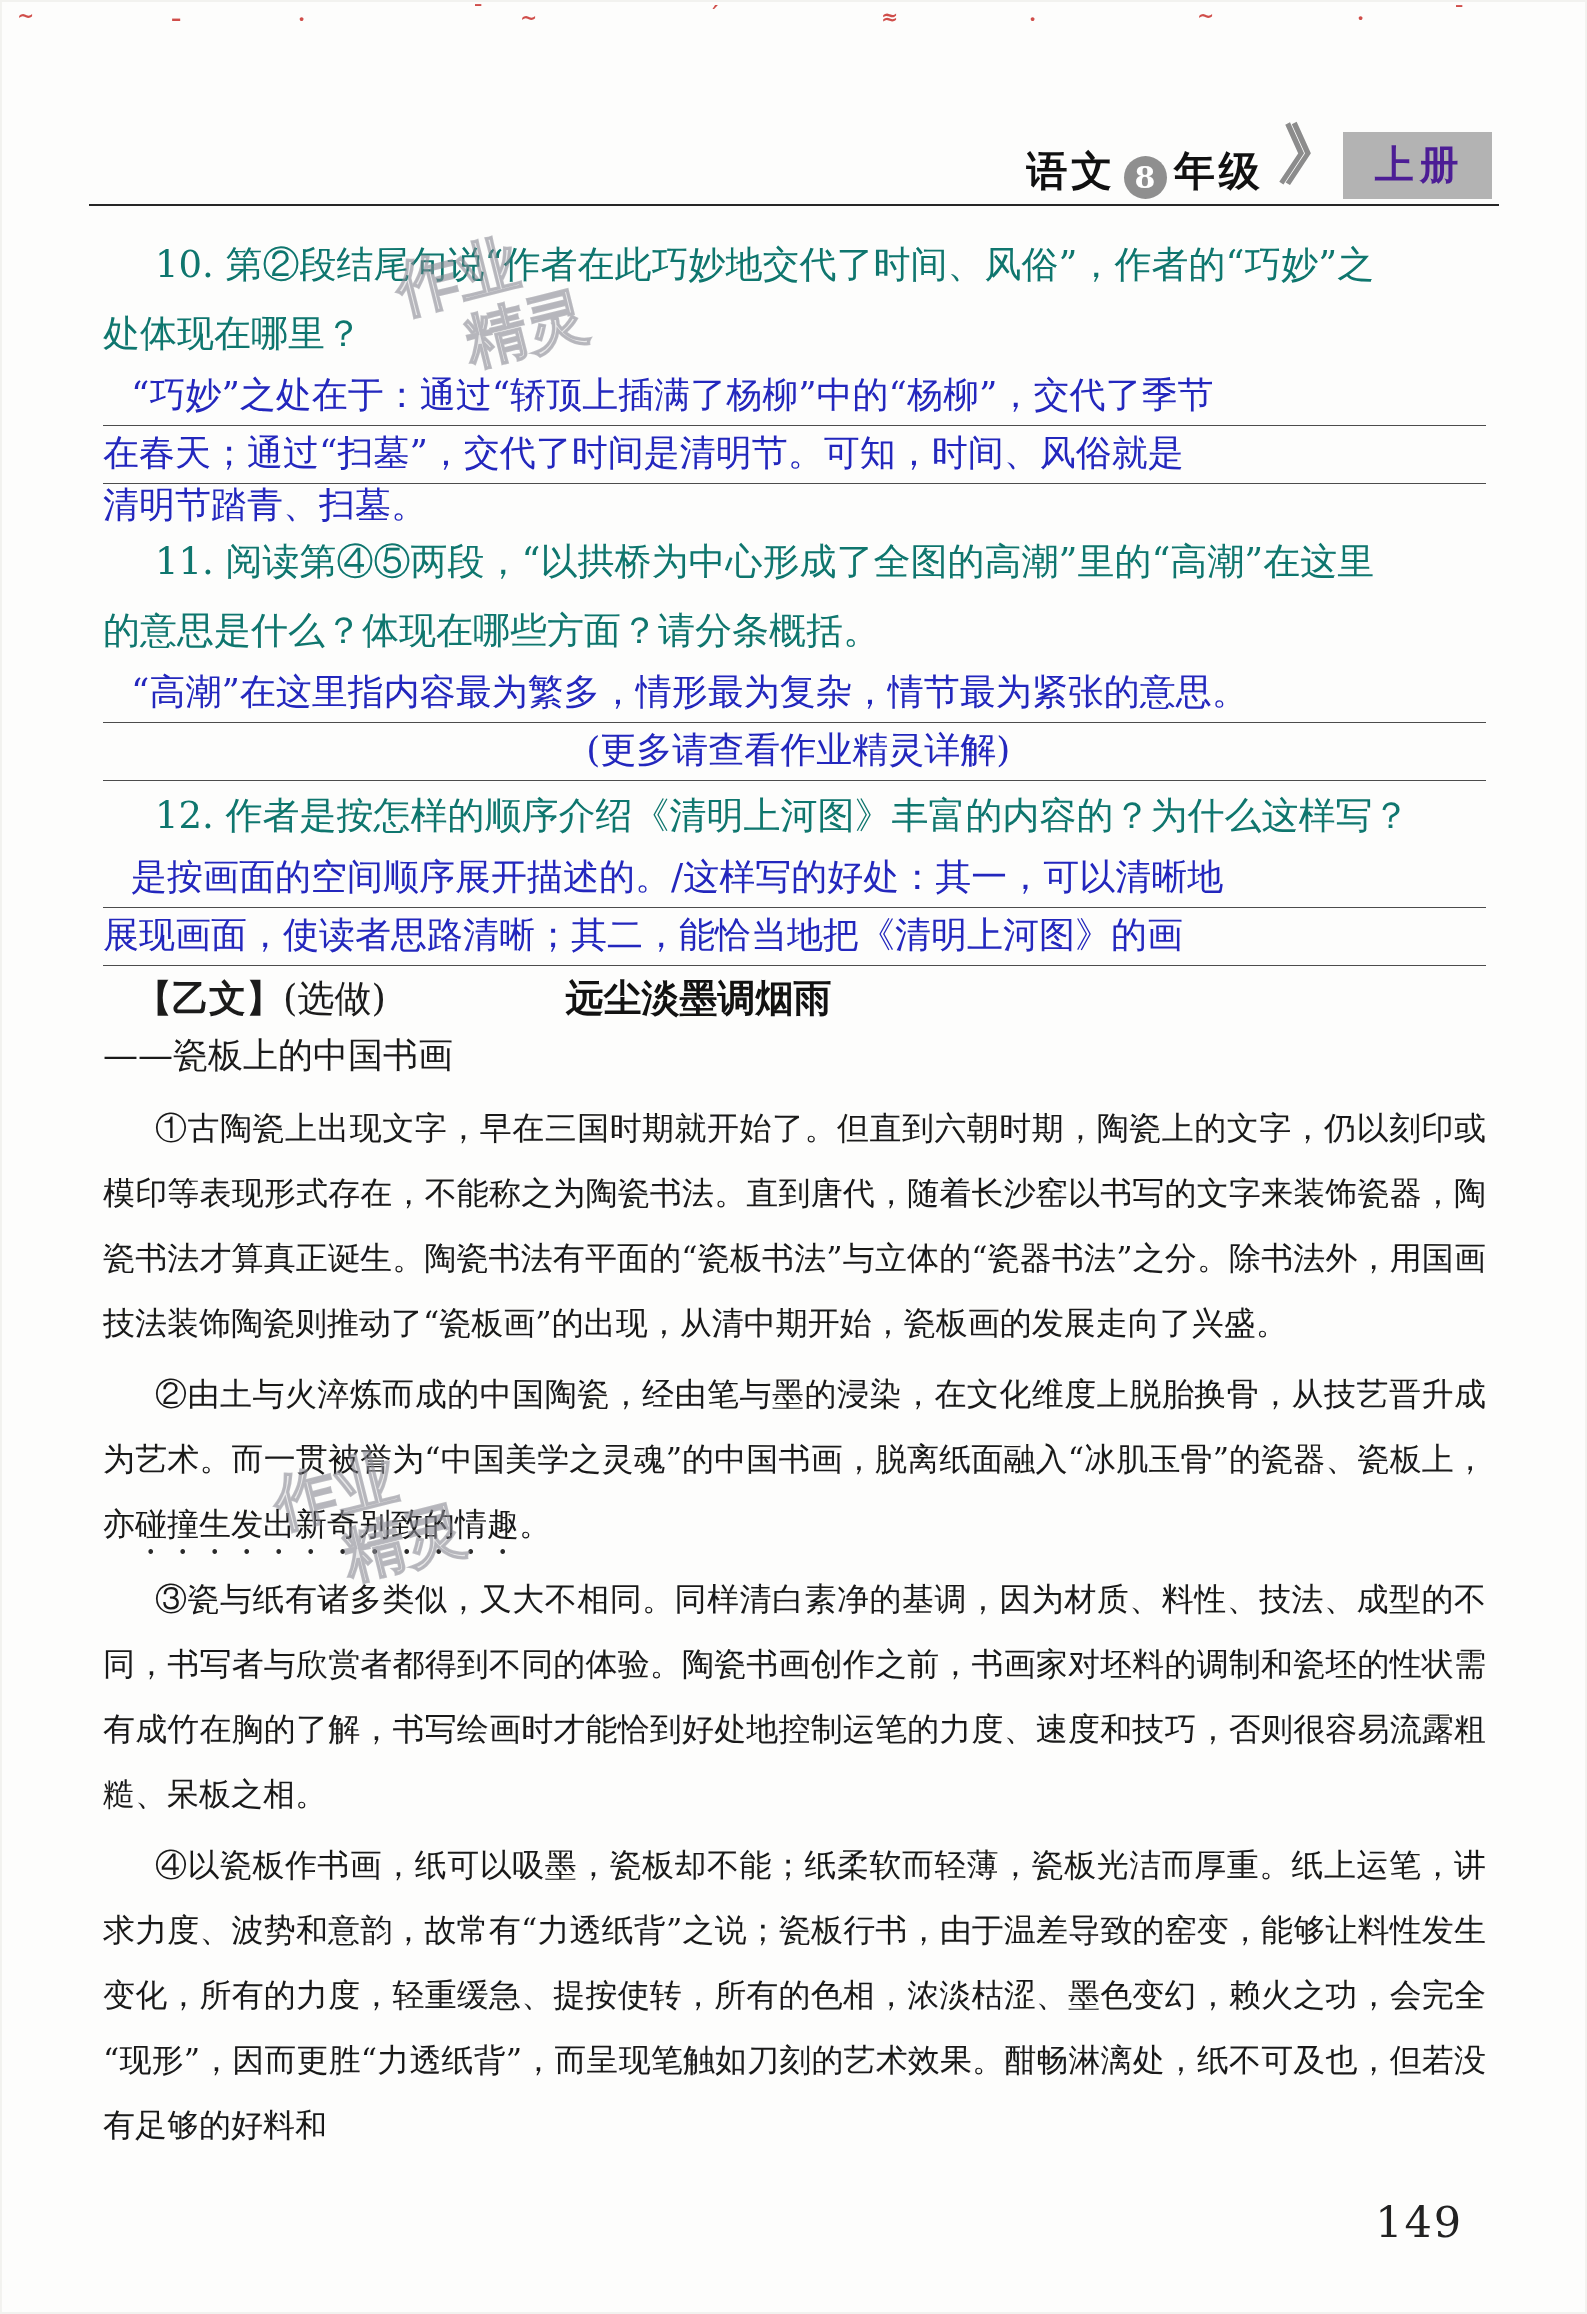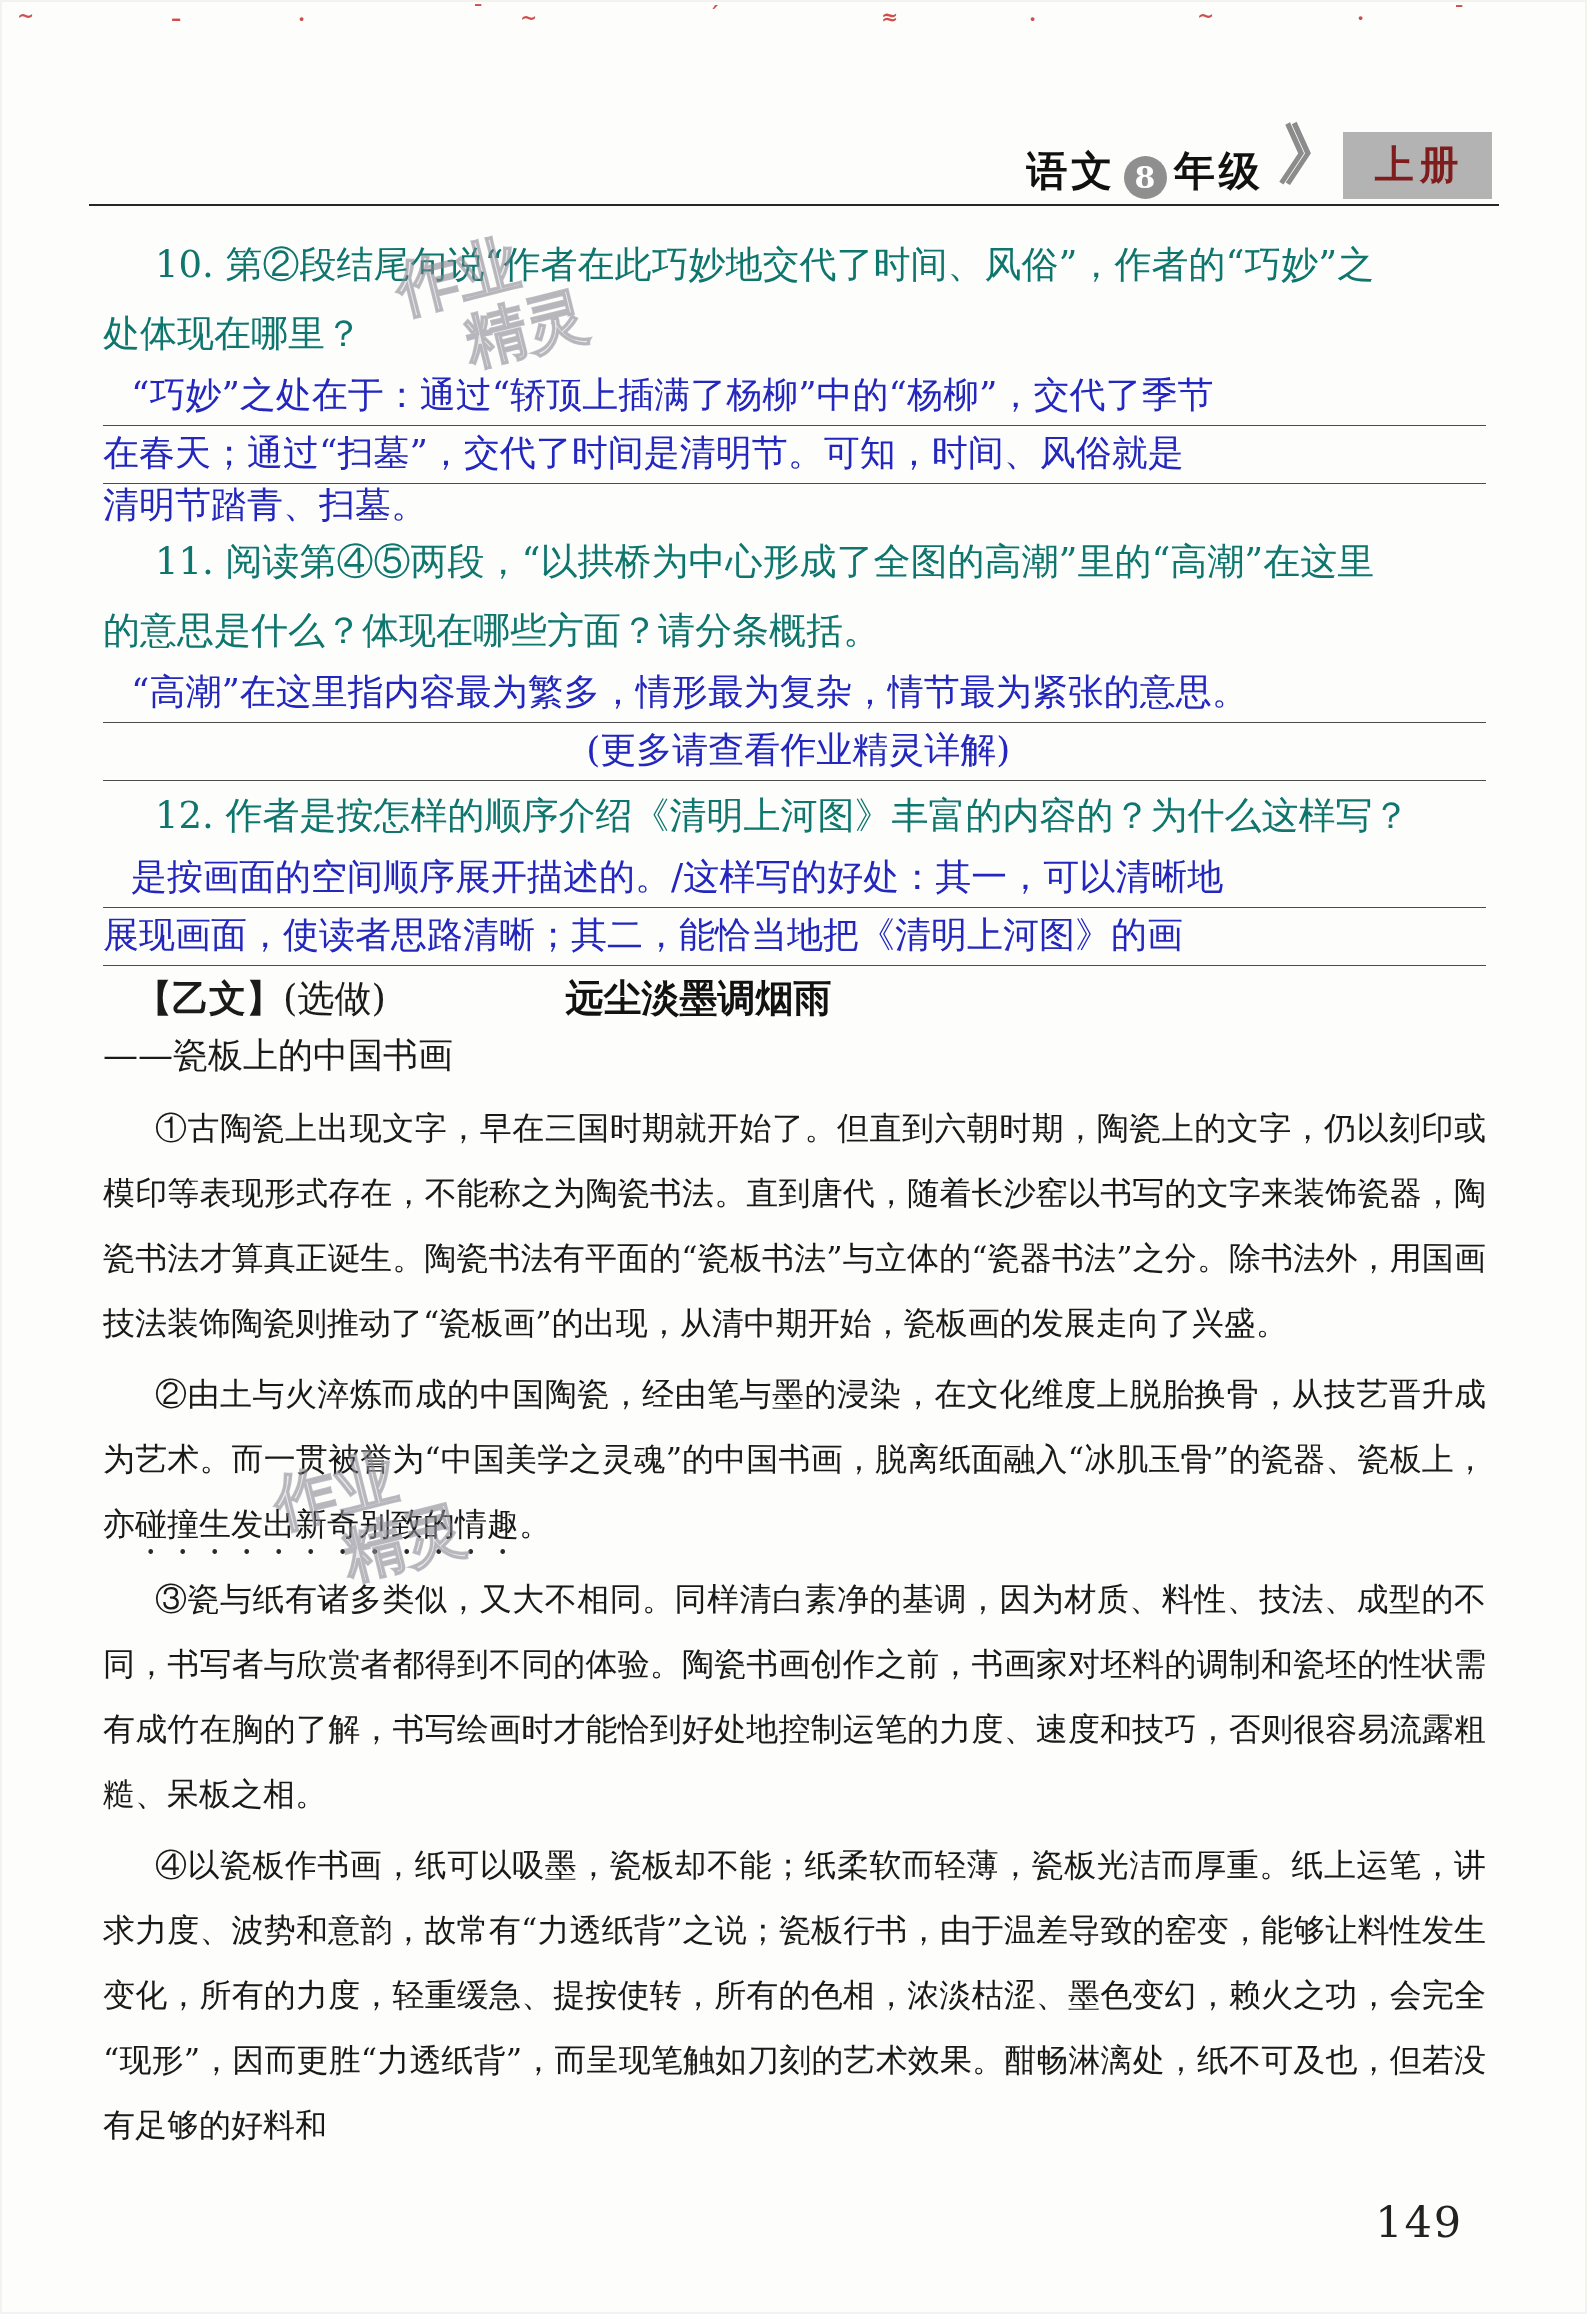--- a/index.html
+++ b/index.html
@@ -17,21 +17,21 @@
   .grade-circle{
     display:inline-flex; align-items:center; justify-content:center;
     width:43px; height:43px; margin:0 7.5px; border-radius:50%;
     background:#8f8f8f; color:#ffffff; font-size:30px; font-weight:bold;
   }
   .chev{
     font-size:66px; line-height:1; color:#f7f7f5; -webkit-text-stroke:2.8px #8c8c8c;
     position:relative; top:-11.2px; margin:0 -13px 0 17px; z-index:2; transform:skewX(-6deg);
   }
   .volume-box{
-    position:relative; z-index:1; margin-left:9.4px; background:#b3b3b3; color:#7f1d1d;
+    position:relative; z-index:1; margin-left:9.4px; background:#b3b3b3; color:#4c1d95;
     font-size:39px; font-weight:bold; letter-spacing:5.6px; padding:5.6px 28px 7.5px 32px;
   }
   .hdr-rule{position:absolute; top:204px; left:89px; width:1410px; border-top:2.8px solid #262626;}
   
   .main{position:absolute; top:230px; left:103px; width:1383px;}
   .q-line{margin:0; font-size:37px; line-height:69px; color:#0f766e;}
   .q-line.indent{text-indent:52px;}
   .answer-line{
     box-sizing:border-box; font-size:36px; color:#2327bd;
     height:58px; line-height:54px; white-space:nowrap; overflow:hidden;

